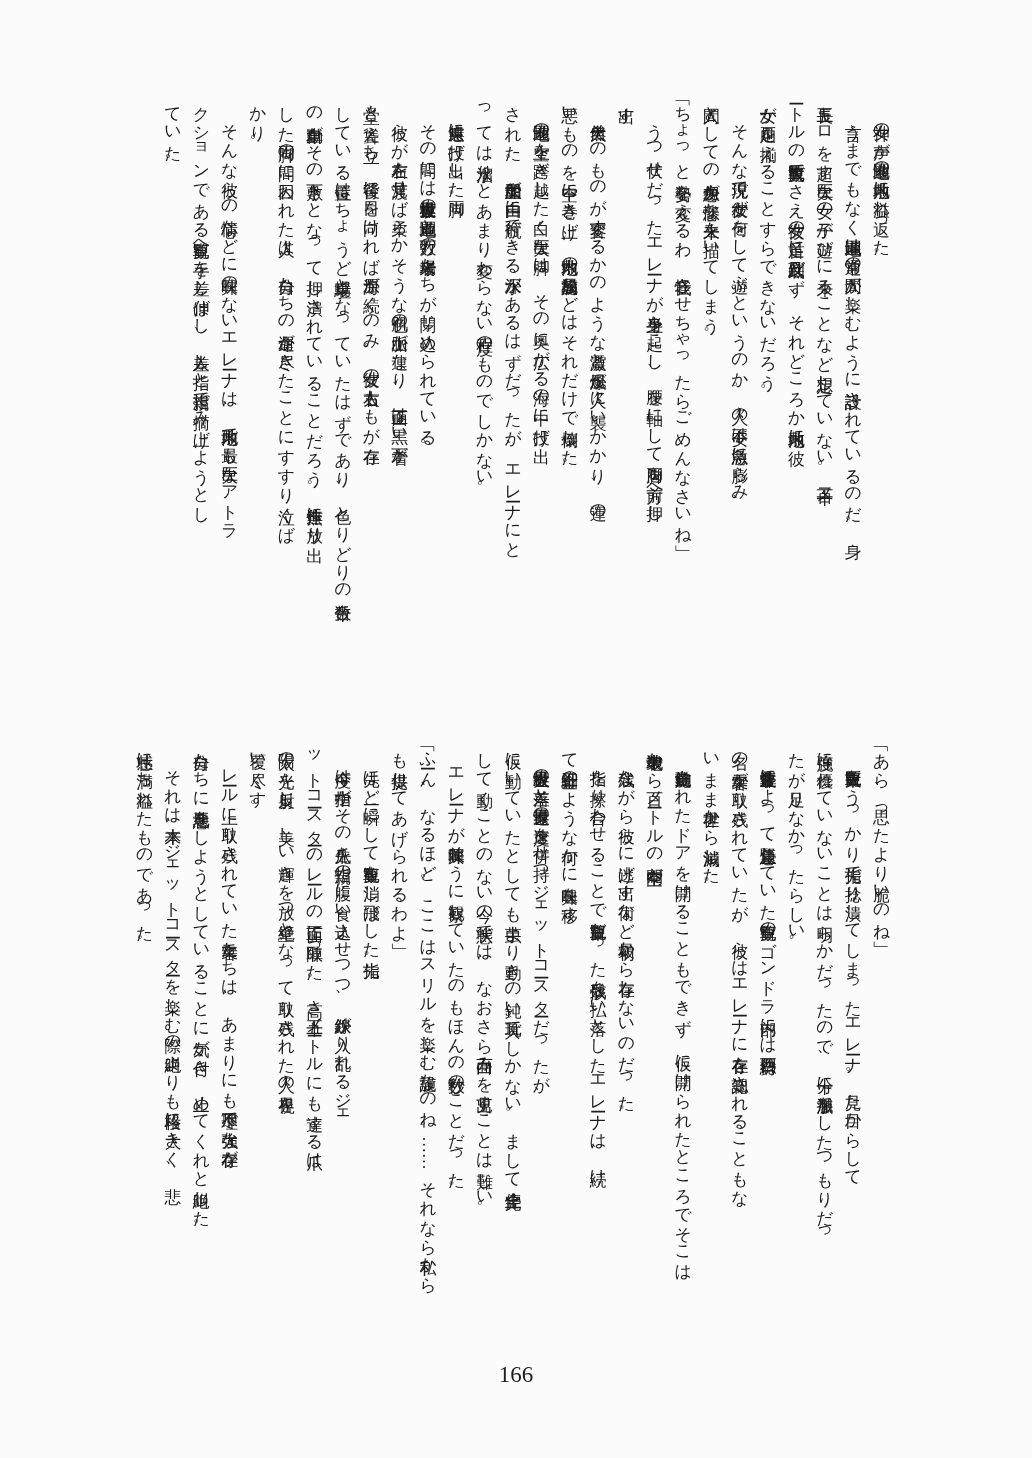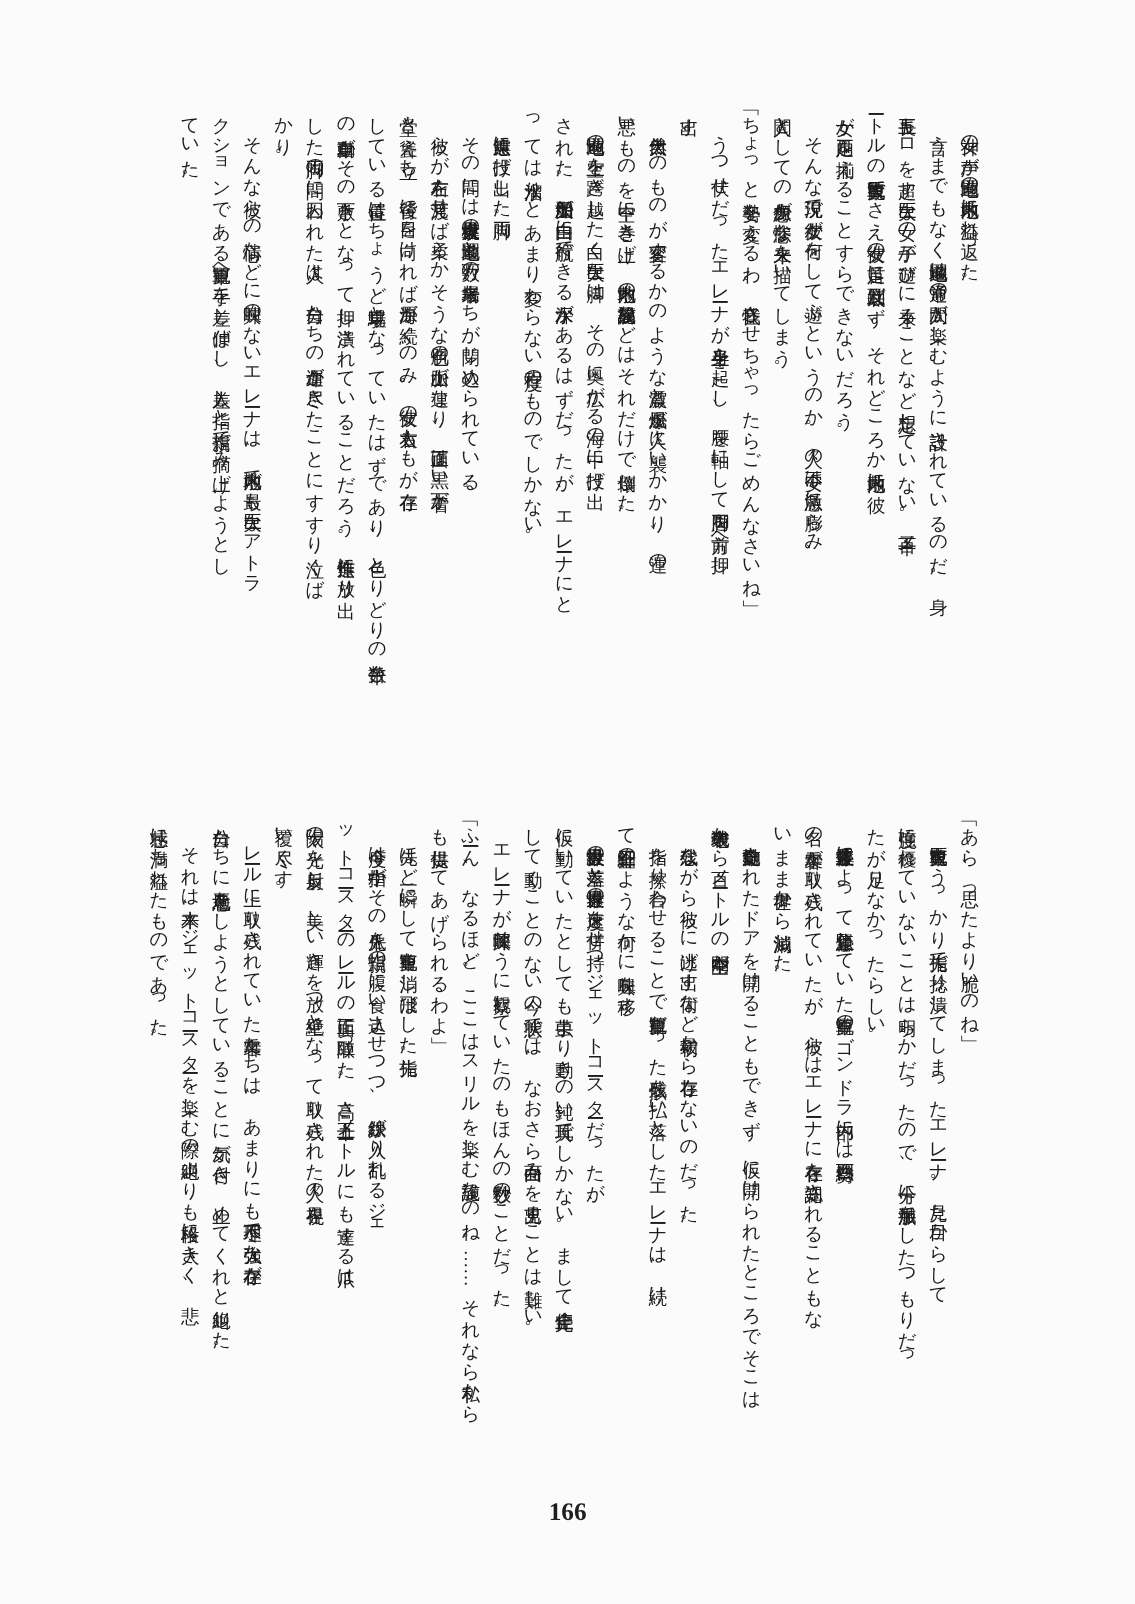--- a/index.html
+++ b/index.html
@@ -44,21 +44,20 @@
     overflow: visible; 
   }
   .page-number {
     position: absolute;
     top: 1362px;
     left: 0;
     width: 1032px;
     text-align: center;
     font-size: 23px;
     color: #1e1e1e;
-    font-weight: bold;
   }
 </style>
 </head>
 <body>
 
 <div class="page">
 
   <section class="tblock tblock-top">
       <div class="tcol">　女神の声が遊園地の敷地内に溢れ返った。</div>
       <div class="tcol">　言うまでもなく遊園地は通常の人間が楽しむように設計されているのだ。身</div>

